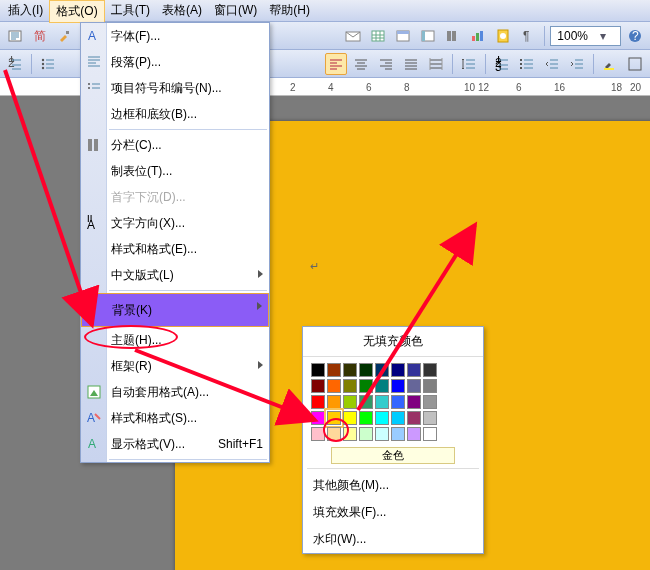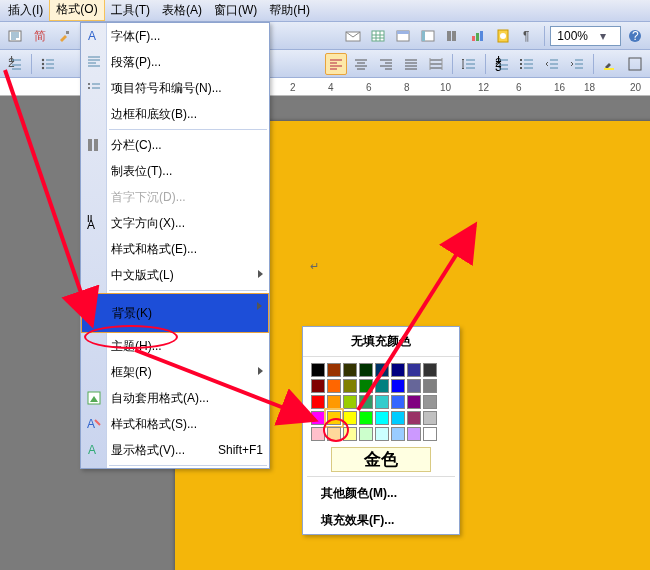--- a/index.html
+++ b/index.html
@@ -1,48 +1,48 @@
 <!DOCTYPE html>
 <html><head>
 <meta charset="utf-8">
 <style>
 * { margin:0; padding:0; box-sizing:border-box; font-family:"SimSun","宋体",sans-serif; font-size:12px; }
 body { width:650px; height:570px; background:#ececec; overflow:hidden; position:relative; }
-.menubar { height:22px; background:linear-gradient(#e8ecf6,#c9d4ee); display:flex; align-items:flex-end; padding:0 2px; border-bottom:1px solid #9db0d8; }
+.menubar { height:22px; background:linear-gradient(#e8ecf6,#c9d4ee); display:flex; align-items:flex-start; padding:0 2px; border-bottom:1px solid #9db0d8; }
 .menubar-item { padding:2px 6px; cursor:pointer; }
 .menubar-item.active { background:#fff3d6; border:1px solid #f6c35a; }
 .toolbar { height:28px; background:linear-gradient(#e6ecf8,#c5d2ec); display:flex; align-items:center; padding:0 4px; gap:3px; border-bottom:1px solid #9db0d8; }
 .tb-btn { width:22px; height:22px; display:flex; align-items:center; justify-content:center; border-radius:2px; }
 .tb-sep { width:1px; height:20px; background:#9db0d8; margin:0 2px; }
 .ico { width:16px; height:16px; display:block; }
 .zoom { display:flex; align-items:center; background:#fff; border:1px solid #7a9ac0; height:20px; padding:0 2px 0 6px; }
 .zoom span { min-width:30px; }
 .zoom .dd { width:12px; text-align:center; color:#556; }
 .ruler { height:18px; background:#fff; border-bottom:1px solid #bbb; display:flex; align-items:flex-end; padding-left:280px; position:relative; }
 .ruler .tick { position:absolute; bottom:2px; font-size:10px; color:#555; }
 .doc-area { position:absolute; left:0; right:0; top:96px; bottom:0; background:#7b7b7b; }
 .page { position:absolute; left:175px; top:25px; width:640px; height:520px; background:#f4b60a; box-shadow:0 0 4px rgba(0,0,0,.4); }
 .caret { position:absolute; left:310px; top:260px; font-size:11px; color:#666; }
 .dropdown { position:absolute; left:80px; top:22px; width:190px; background:#fff; border:1px solid #8ea4cf; box-shadow:2px 2px 4px rgba(0,0,0,.25); z-index:10; }
 .dropdown .strip { position:absolute; left:0; top:0; bottom:0; width:26px; background:linear-gradient(#e8ecf6,#c9d4ee); border-right:1px solid #c6d2ea; }
 .dd-item { position:relative; height:26px; display:flex; align-items:center; padding-left:30px; cursor:pointer; }
 .dd-item.disabled { color:#a9a9a9; cursor:default; }
 .dd-item .arrow { position:absolute; right:6px; top:8px; border-left:5px solid #555; border-top:4px solid transparent; border-bottom:4px solid transparent; }
 .dd-sep { height:1px; background:#c6d2ea; margin:2px 2px 2px 28px; }
-.dd-item.highlight { background:#1d4ed8; border:1px solid #e8a33d; height:40px; }
+.dd-item.highlight { background:#8b5cf6; border:1px solid #e8a33d; height:34px; }
 .dd-item .ic { position:absolute; left:4px; top:4px; width:18px; height:18px; display:flex; align-items:center; justify-content:center; }
 .ring { position:absolute; border:2px solid #ff002b; border-radius:50%; pointer-events:none; z-index:30; }
-.submenu { position:absolute; left:302px; top:326px; width:158px; background:#fff; border:1px solid #8ea4cf; box-shadow:2px 2px 4px rgba(0,0,0,.25); z-index:11;font-weight:bold; }
+.submenu { position:absolute; left:302px; top:326px; width:182px; background:#fff; border:1px solid #8ea4cf; box-shadow:2px 2px 4px rgba(0,0,0,.25); z-index:11; }
 .nofill { text-align:center; padding:6px 0; border-bottom:1px solid #ddd; cursor:pointer; }
 .palette { padding:6px 8px 2px; }
 .pal-row { display:flex; gap:2px; margin-bottom:2px; }
 .sw { width:14px; height:14px; border:1px solid #888; cursor:pointer; }
-.gold-label { text-align:center; font-size:17px; background:#ffffe1; border:1px solid #d9ca82; margin:2px 28px 4px; }
+.gold-label { text-align:center; font-size:11px; background:#ffffe1; border:1px solid #d9ca82; margin:2px 28px 4px; }
 .sub-sep { height:1px; background:#ddd; margin:3px 4px; }
-.sub-item { padding:5px 18px; cursor:pointer; }
+.sub-item { padding:5px 10px; cursor:pointer; }
 svg.annot { position:absolute; left:0; top:0; pointer-events:none; z-index:25; }
 </style>
 </head>
 <body>
 
 <div class="menubar">
   <div class="menubar-item"><span>插入(I)</span></div>
   <div class="menubar-item active"><span>格式(O)</span></div>
   <div class="menubar-item"><span>工具(T)</span></div>
   <div class="menubar-item"><span>表格(A)</span></div>
@@ -223,25 +223,25 @@
         <rect x="2" y="2" width="12" height="12" fill="none" stroke="#555"></rect>
       </svg>
     </div>
 </div>
 
 <div class="ruler">
   <span class="tick" style="left:290px">2</span>
   <span class="tick" style="left:328px">4</span>
   <span class="tick" style="left:366px">6</span>
   <span class="tick" style="left:404px">8</span>
-  <span class="tick" style="left:440px">10</span>
+  <span class="tick" style="left:464px">10</span>
   <span class="tick" style="left:478px">12</span>
   <span class="tick" style="left:516px">6</span>
   <span class="tick" style="left:554px">16</span>
-  <span class="tick" style="left:584px">18</span>
+  <span class="tick" style="left:611px">18</span>
   <span class="tick" style="left:630px">20</span>
 </div>
 
 <div class="doc-area">
   <div class="page"></div>
 </div>
 <div class="caret">↵</div>
 
 <div class="dropdown">
   <div class="strip"></div>
@@ -399,20 +399,21 @@
         <div class="sw" style="background: rgb(204, 255, 255);"></div>
         <div class="sw" style="background: rgb(153, 204, 255);"></div>
         <div class="sw" style="background: rgb(204, 153, 255);"></div>
         <div class="sw" style="background: rgb(255, 255, 255);"></div>
       </div>
     </div>
   <div class="gold-label">金色</div>
   <div class="sub-sep"></div>
   <div class="sub-item"><span>其他颜色(M)...</span></div>
   <div class="sub-item"><span>填充效果(F)...</span></div>
+  <div class="sub-item"><span>水印(W)...</span></div>
 </div>
 
 <div class="ring" style="left:84px; top:325px; width:94px; height:24px;"></div>
 <div class="ring" style="left:323px; top:418px; width:26px; height:24px;"></div>
 
 <svg class="annot" width="650" height="570">
   <defs>
       <marker id="ah" markerWidth="12" markerHeight="12" refX="9" refY="5" orient="auto">
         <path d="M0 0l10 5-10 5z" fill="#ff002b"></path>
       </marker>

